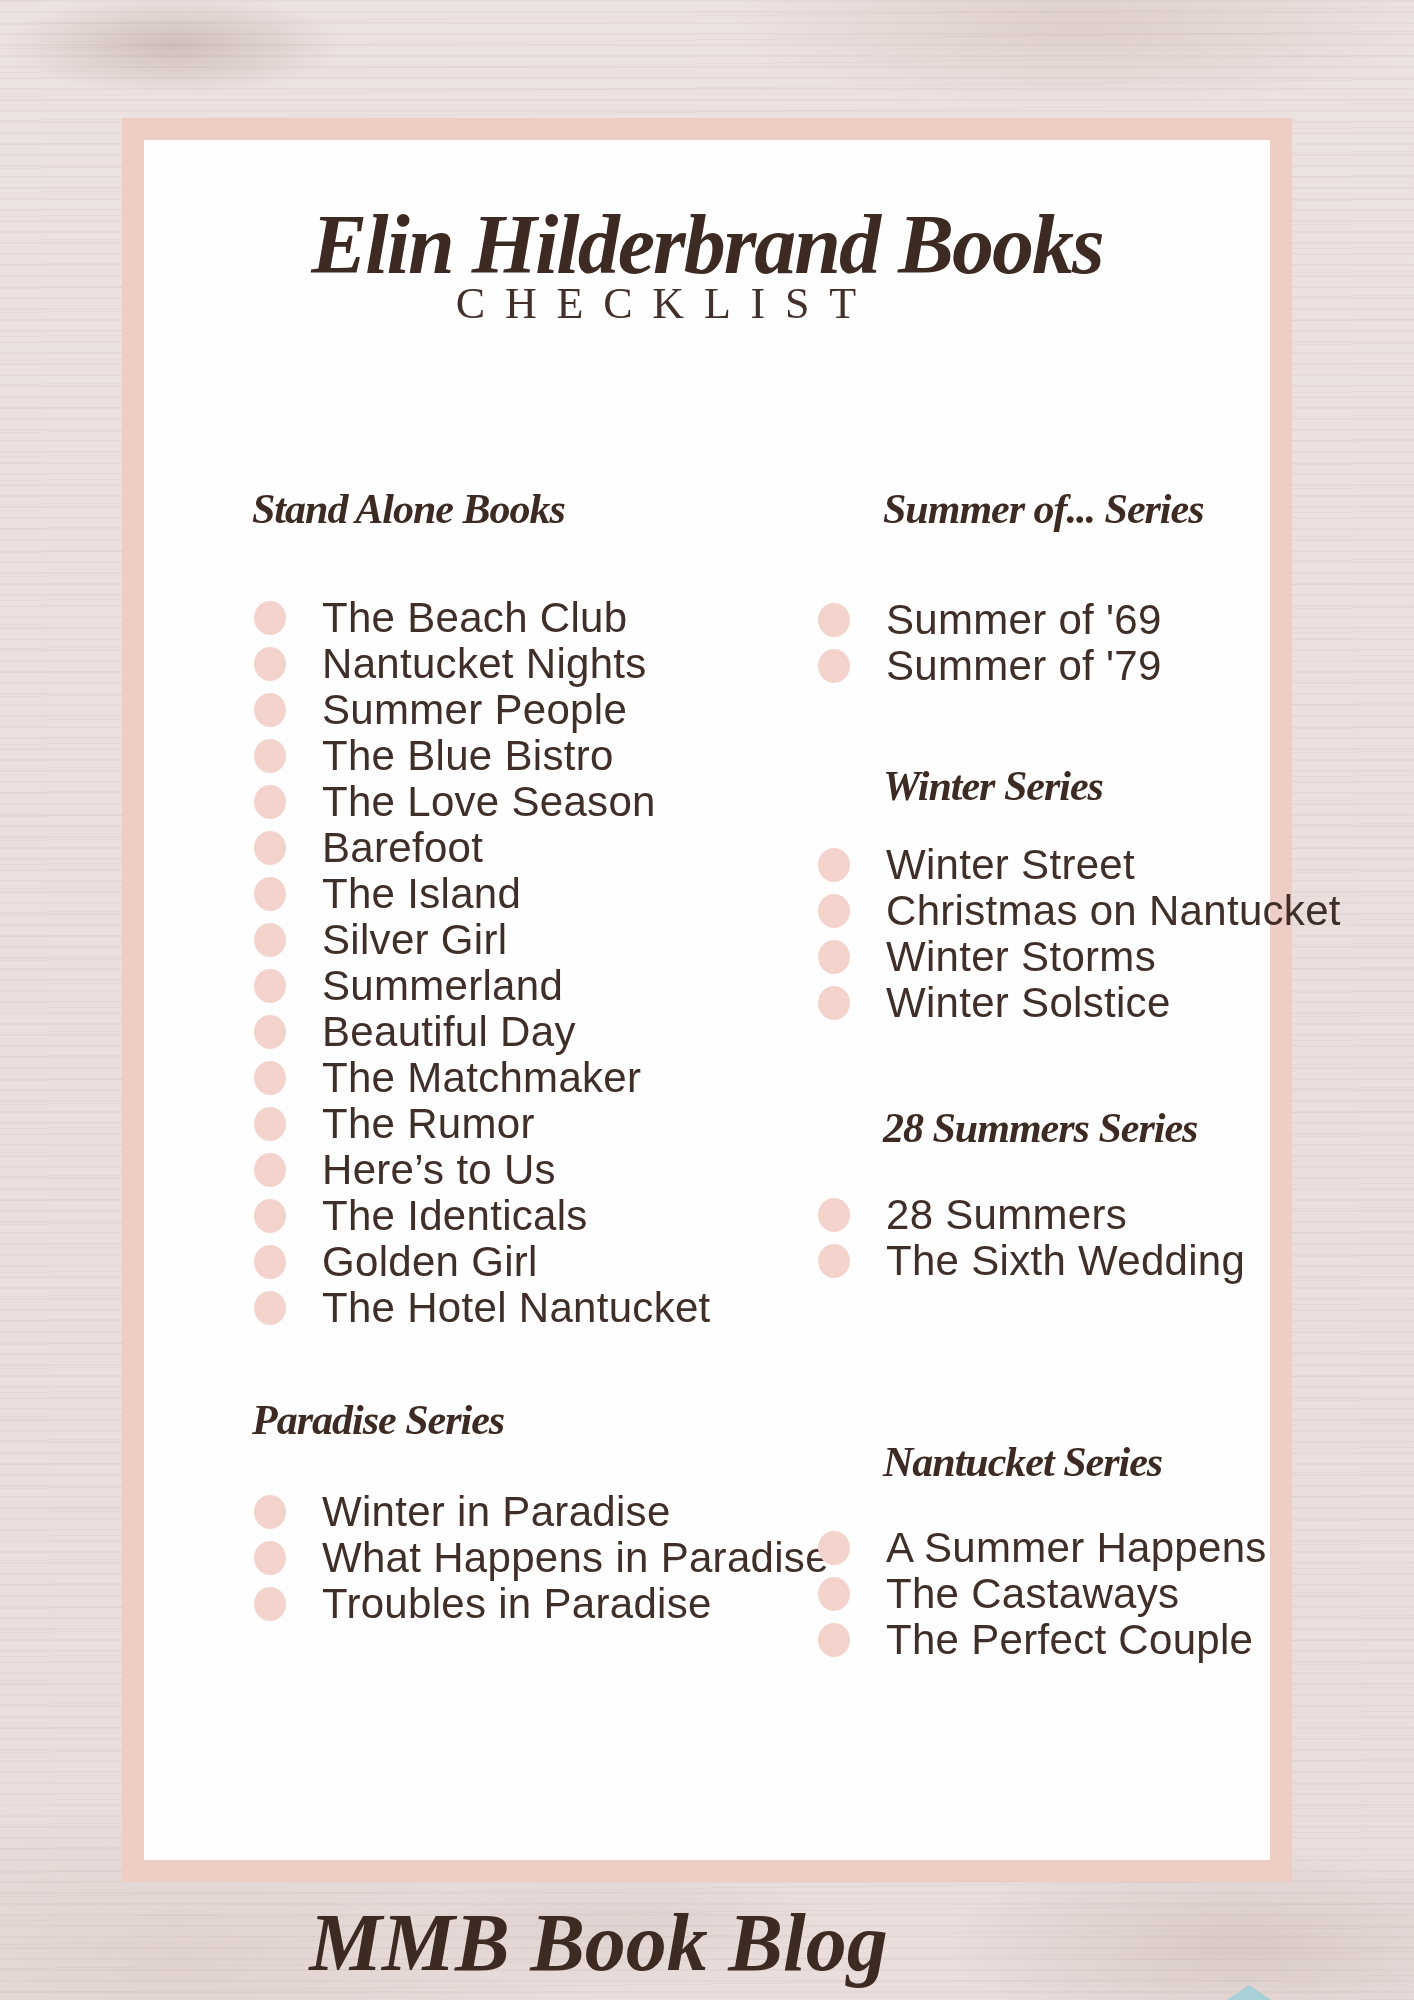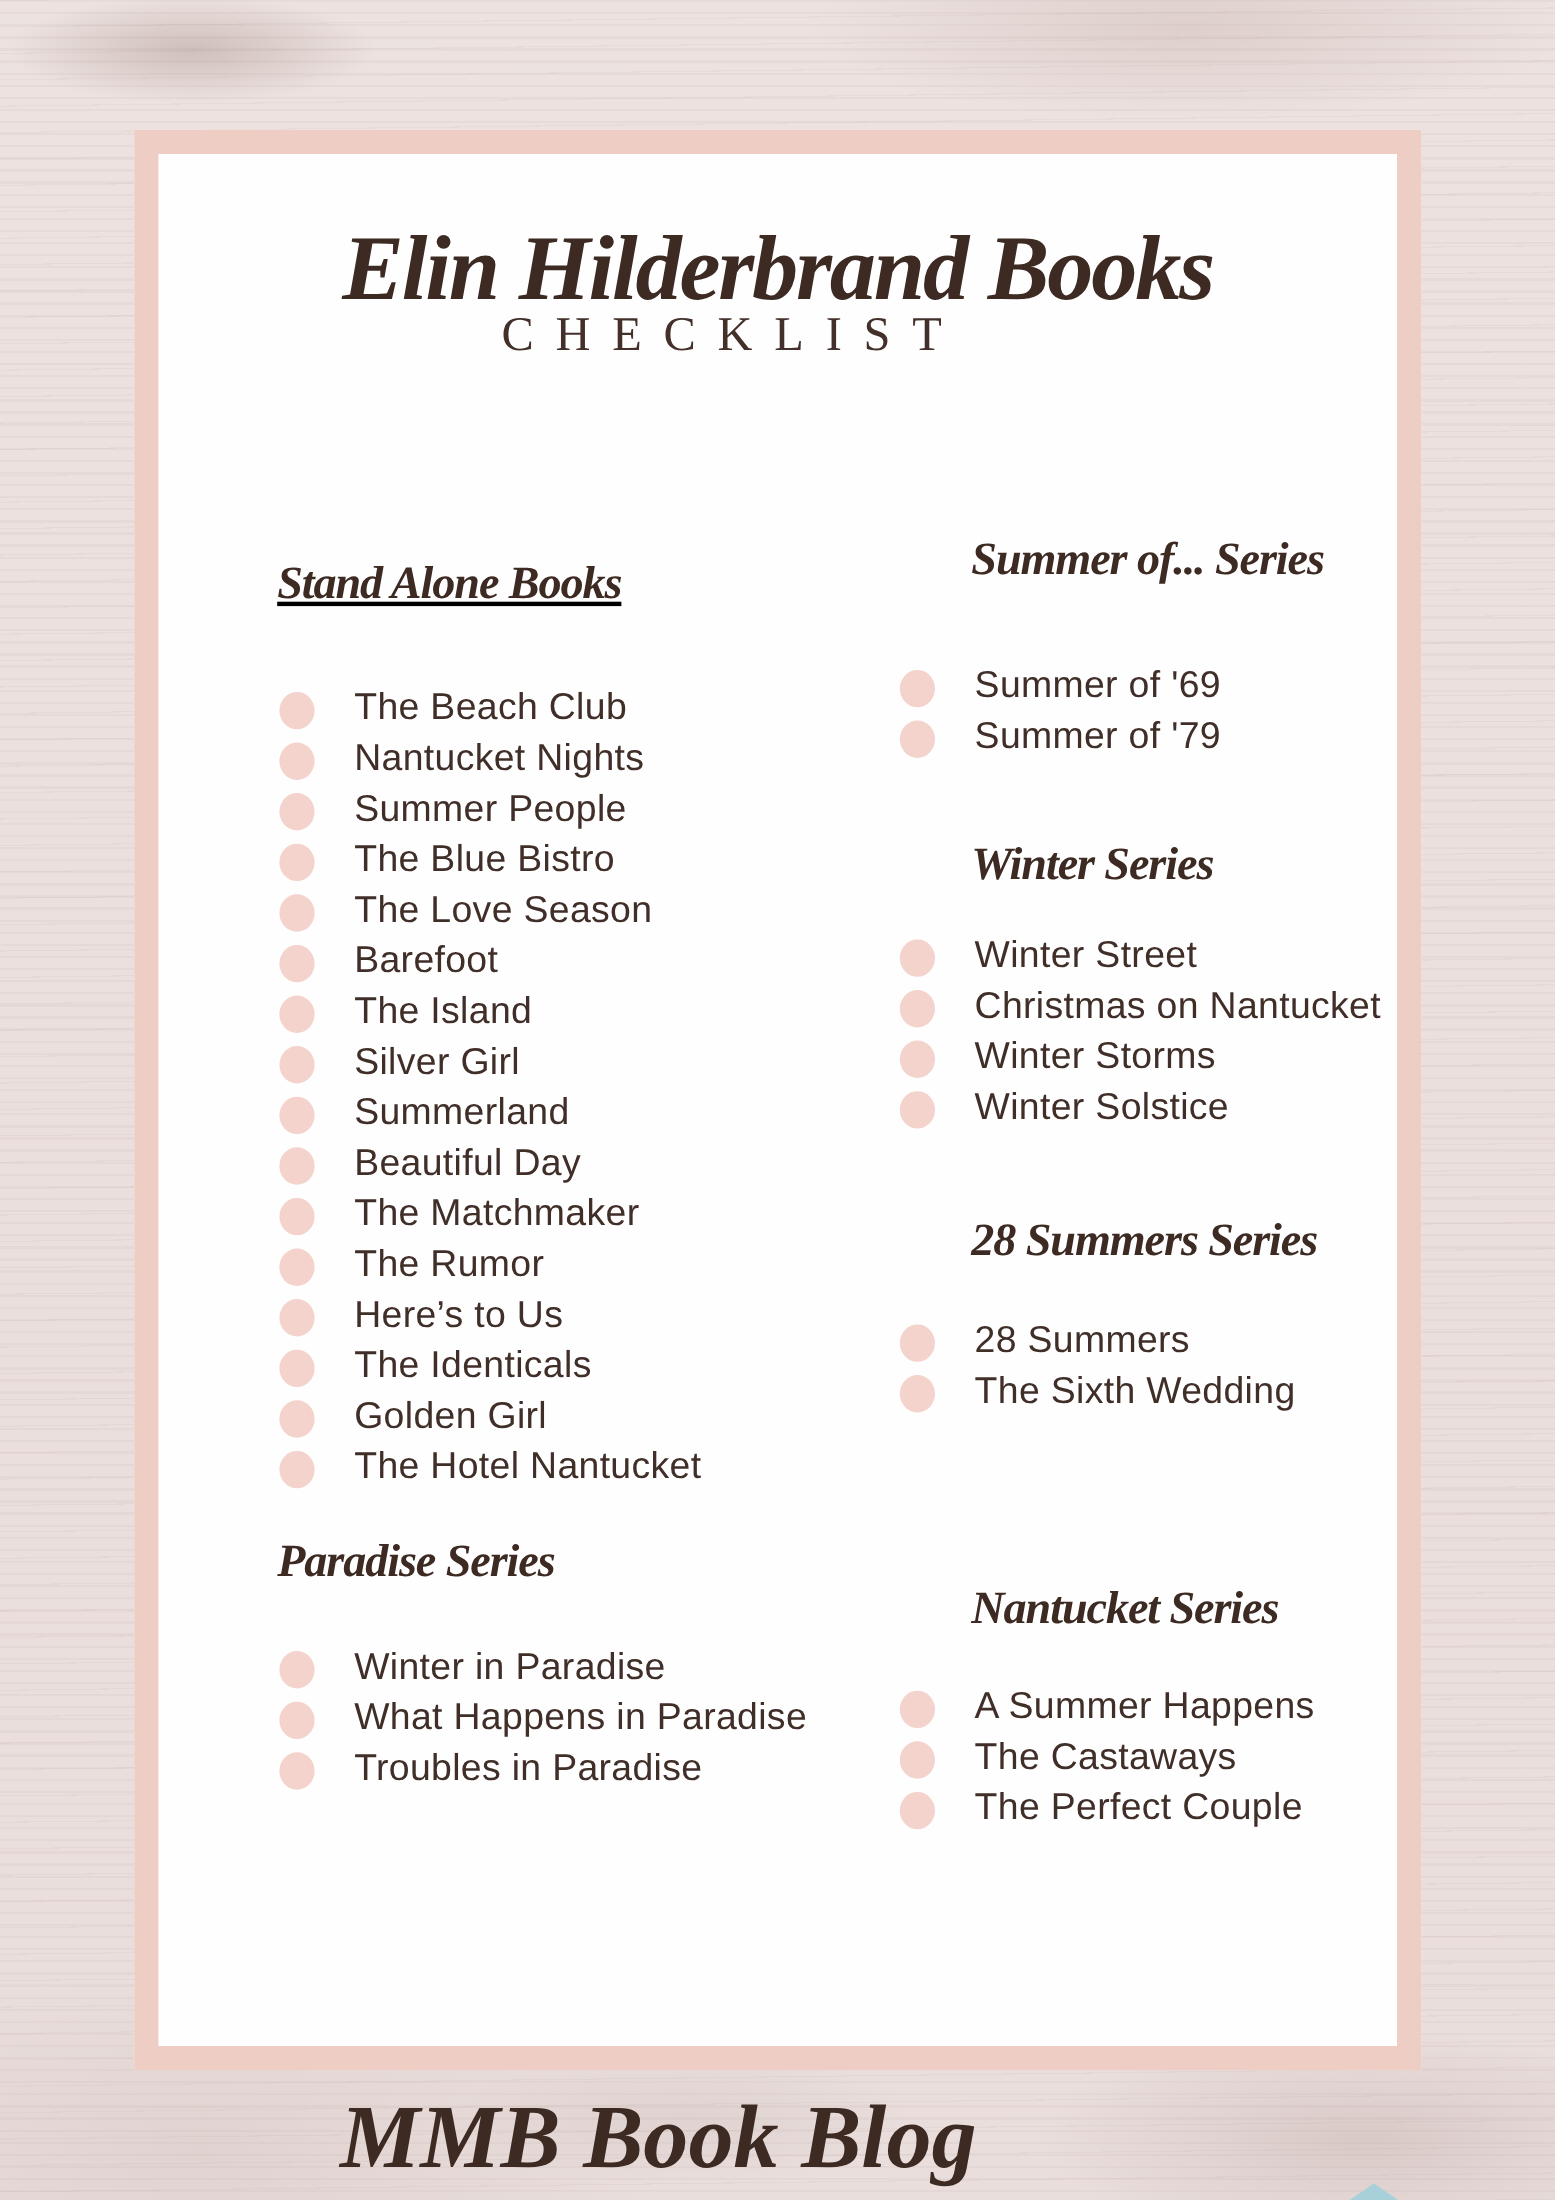--- a/index.html
+++ b/index.html
@@ -30,25 +30,25 @@
     position:absolute; left:144px; top:278px; width:1024px; text-align:center;
     font-family:"Liberation Serif", serif; font-weight:400;
     font-size:44px; letter-spacing:0.45em; text-indent:0.45em; color:#43302a; white-space:nowrap;
   }
   .sec{position:absolute;}
   .sec h2{
     margin:0; font-family:"Liberation Serif", serif; font-style:italic; font-weight:bold;
     font-size:42px; letter-spacing:-1px; line-height:56px; color:#3c2a23; white-space:nowrap;
   }
   .sec ul{list-style:none; margin:0; padding:0; position:absolute;}
-  .book-item{height:46px; display:flex; align-items:flex-end; white-space:nowrap;
-    font-size:34px; letter-spacing:0.3px; color:#402e28;}
+  .book-item{height:46px; display:flex; align-items:center; white-space:nowrap;
+    font-size:42px; letter-spacing:0.3px; color:#402e28;}
   .bullet{width:32px; height:34px; border-radius:50%; background:#f3d3cb; flex:none; margin-right:36px;}
   
-  #sec-standalone{left:252px; top:503px;text-decoration:underline;}
+  #sec-standalone{left:252px; top:481px;}
   #sec-standalone ul{top:114px; left:2px;}
   #sec-summerof{left:883px; top:481px;}
   #sec-summerof ul{top:116px; left:-65px;}
   #sec-winter{left:883px; top:758px;}
   #sec-winter ul{top:84px; left:-65px;}
   #sec-28summers{left:883px; top:1100px;}
   #sec-28summers ul{top:92px; left:-65px;}
   #sec-paradise{left:252px; top:1392px;}
   #sec-paradise ul{top:97px; left:2px;}
   #sec-nantucket{left:883px; top:1434px;}

